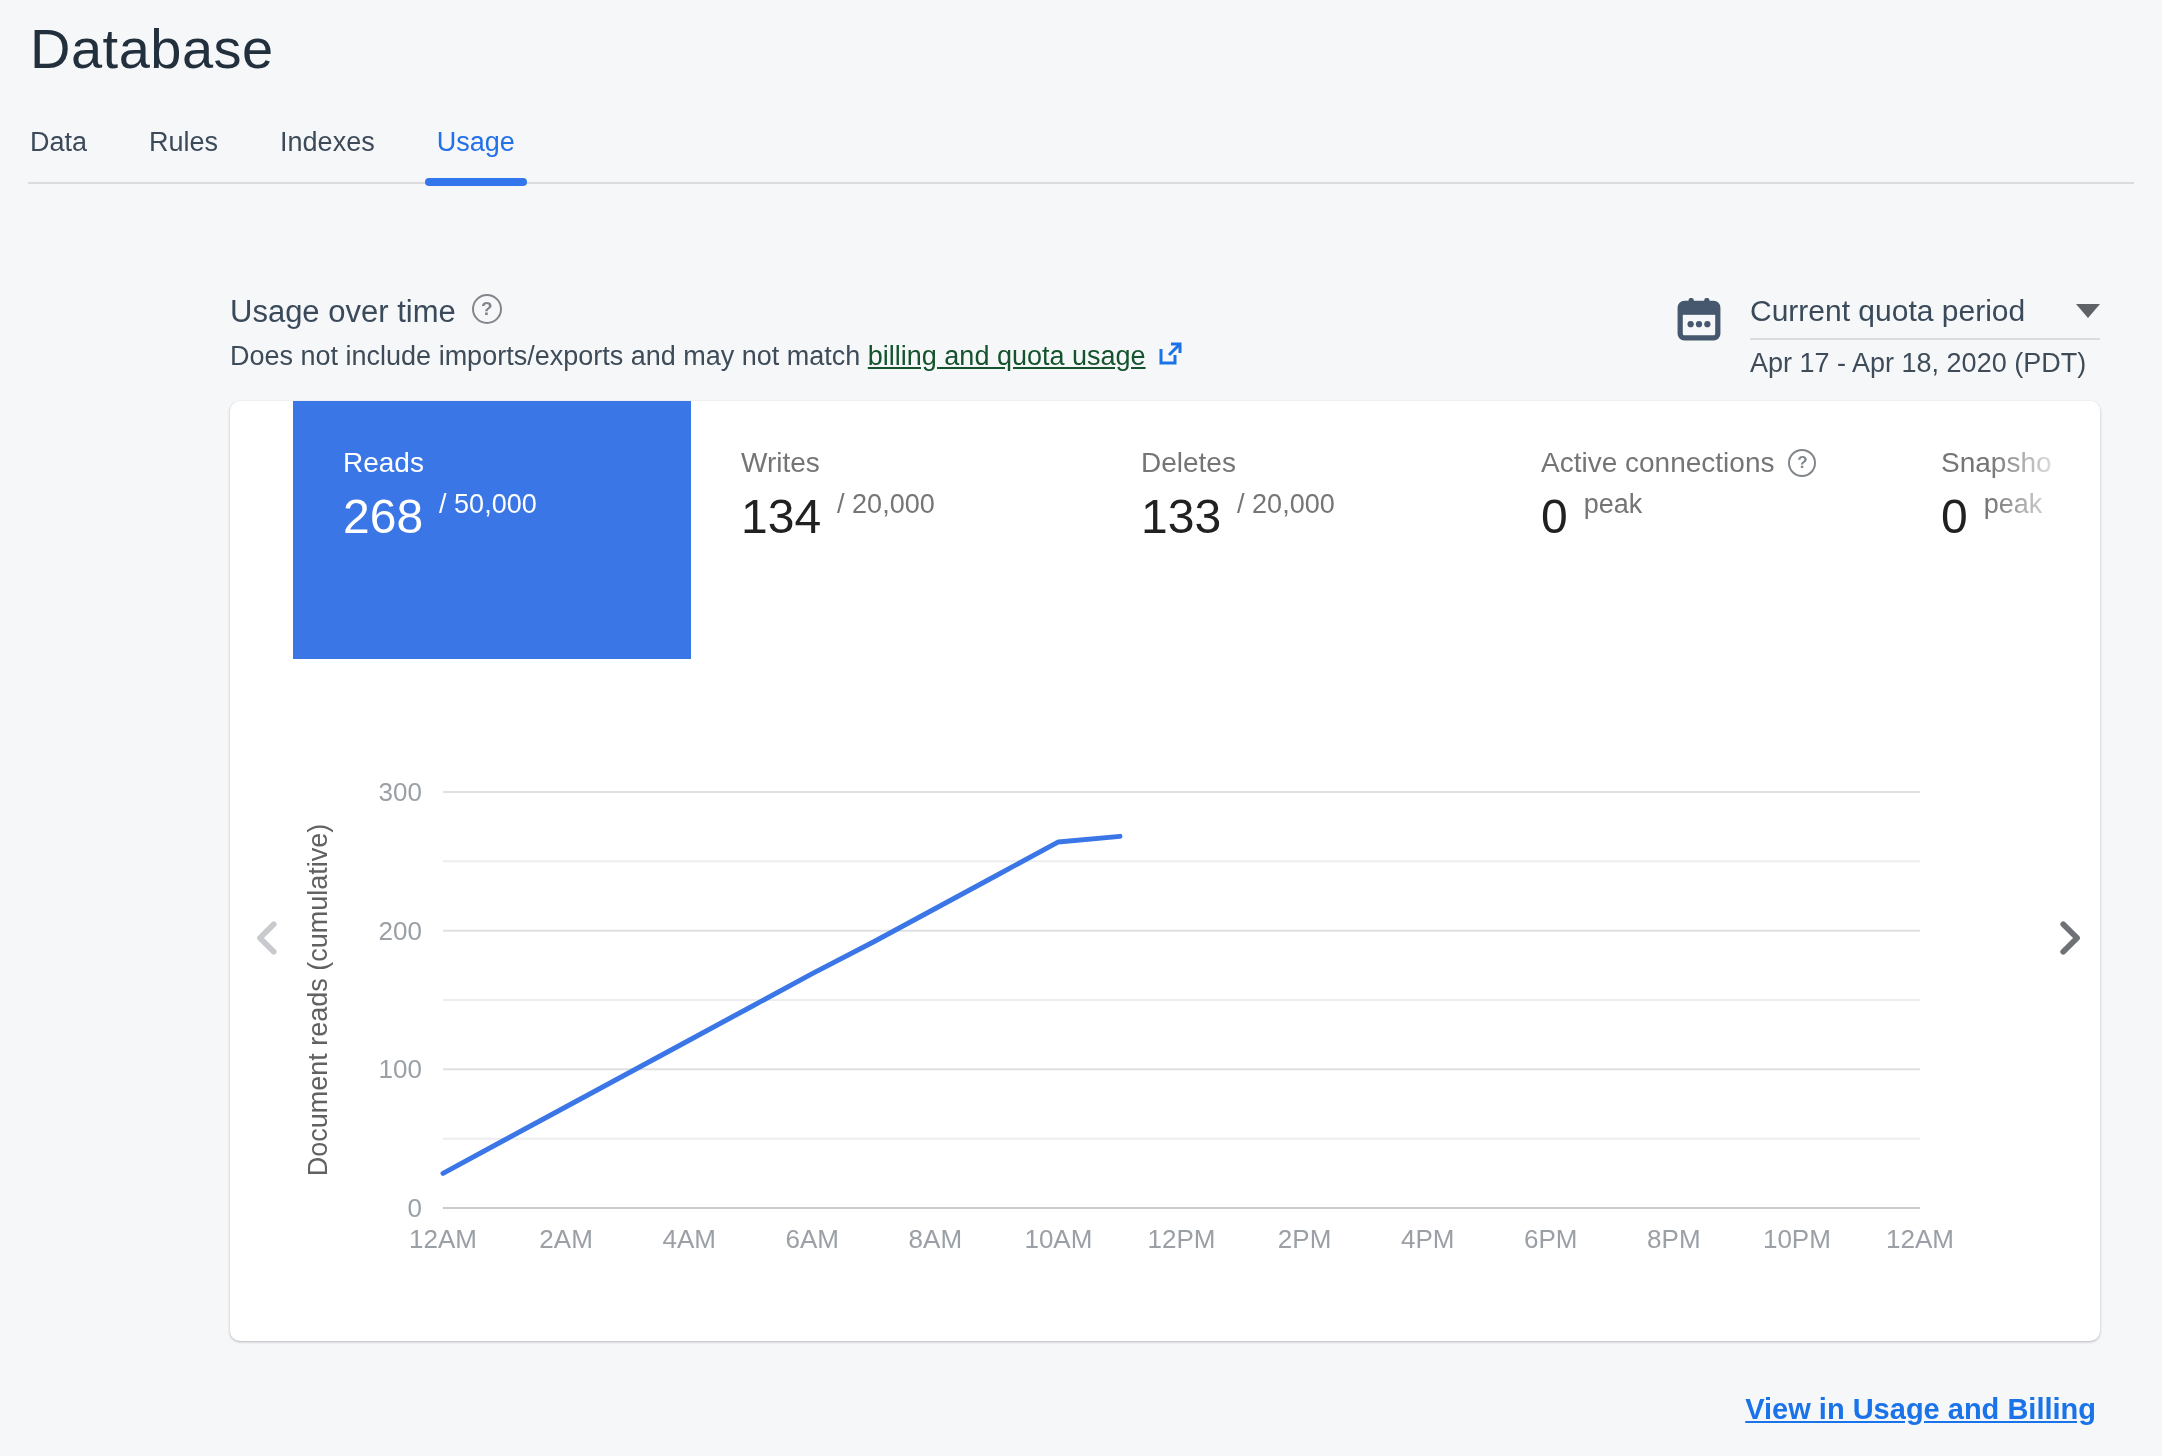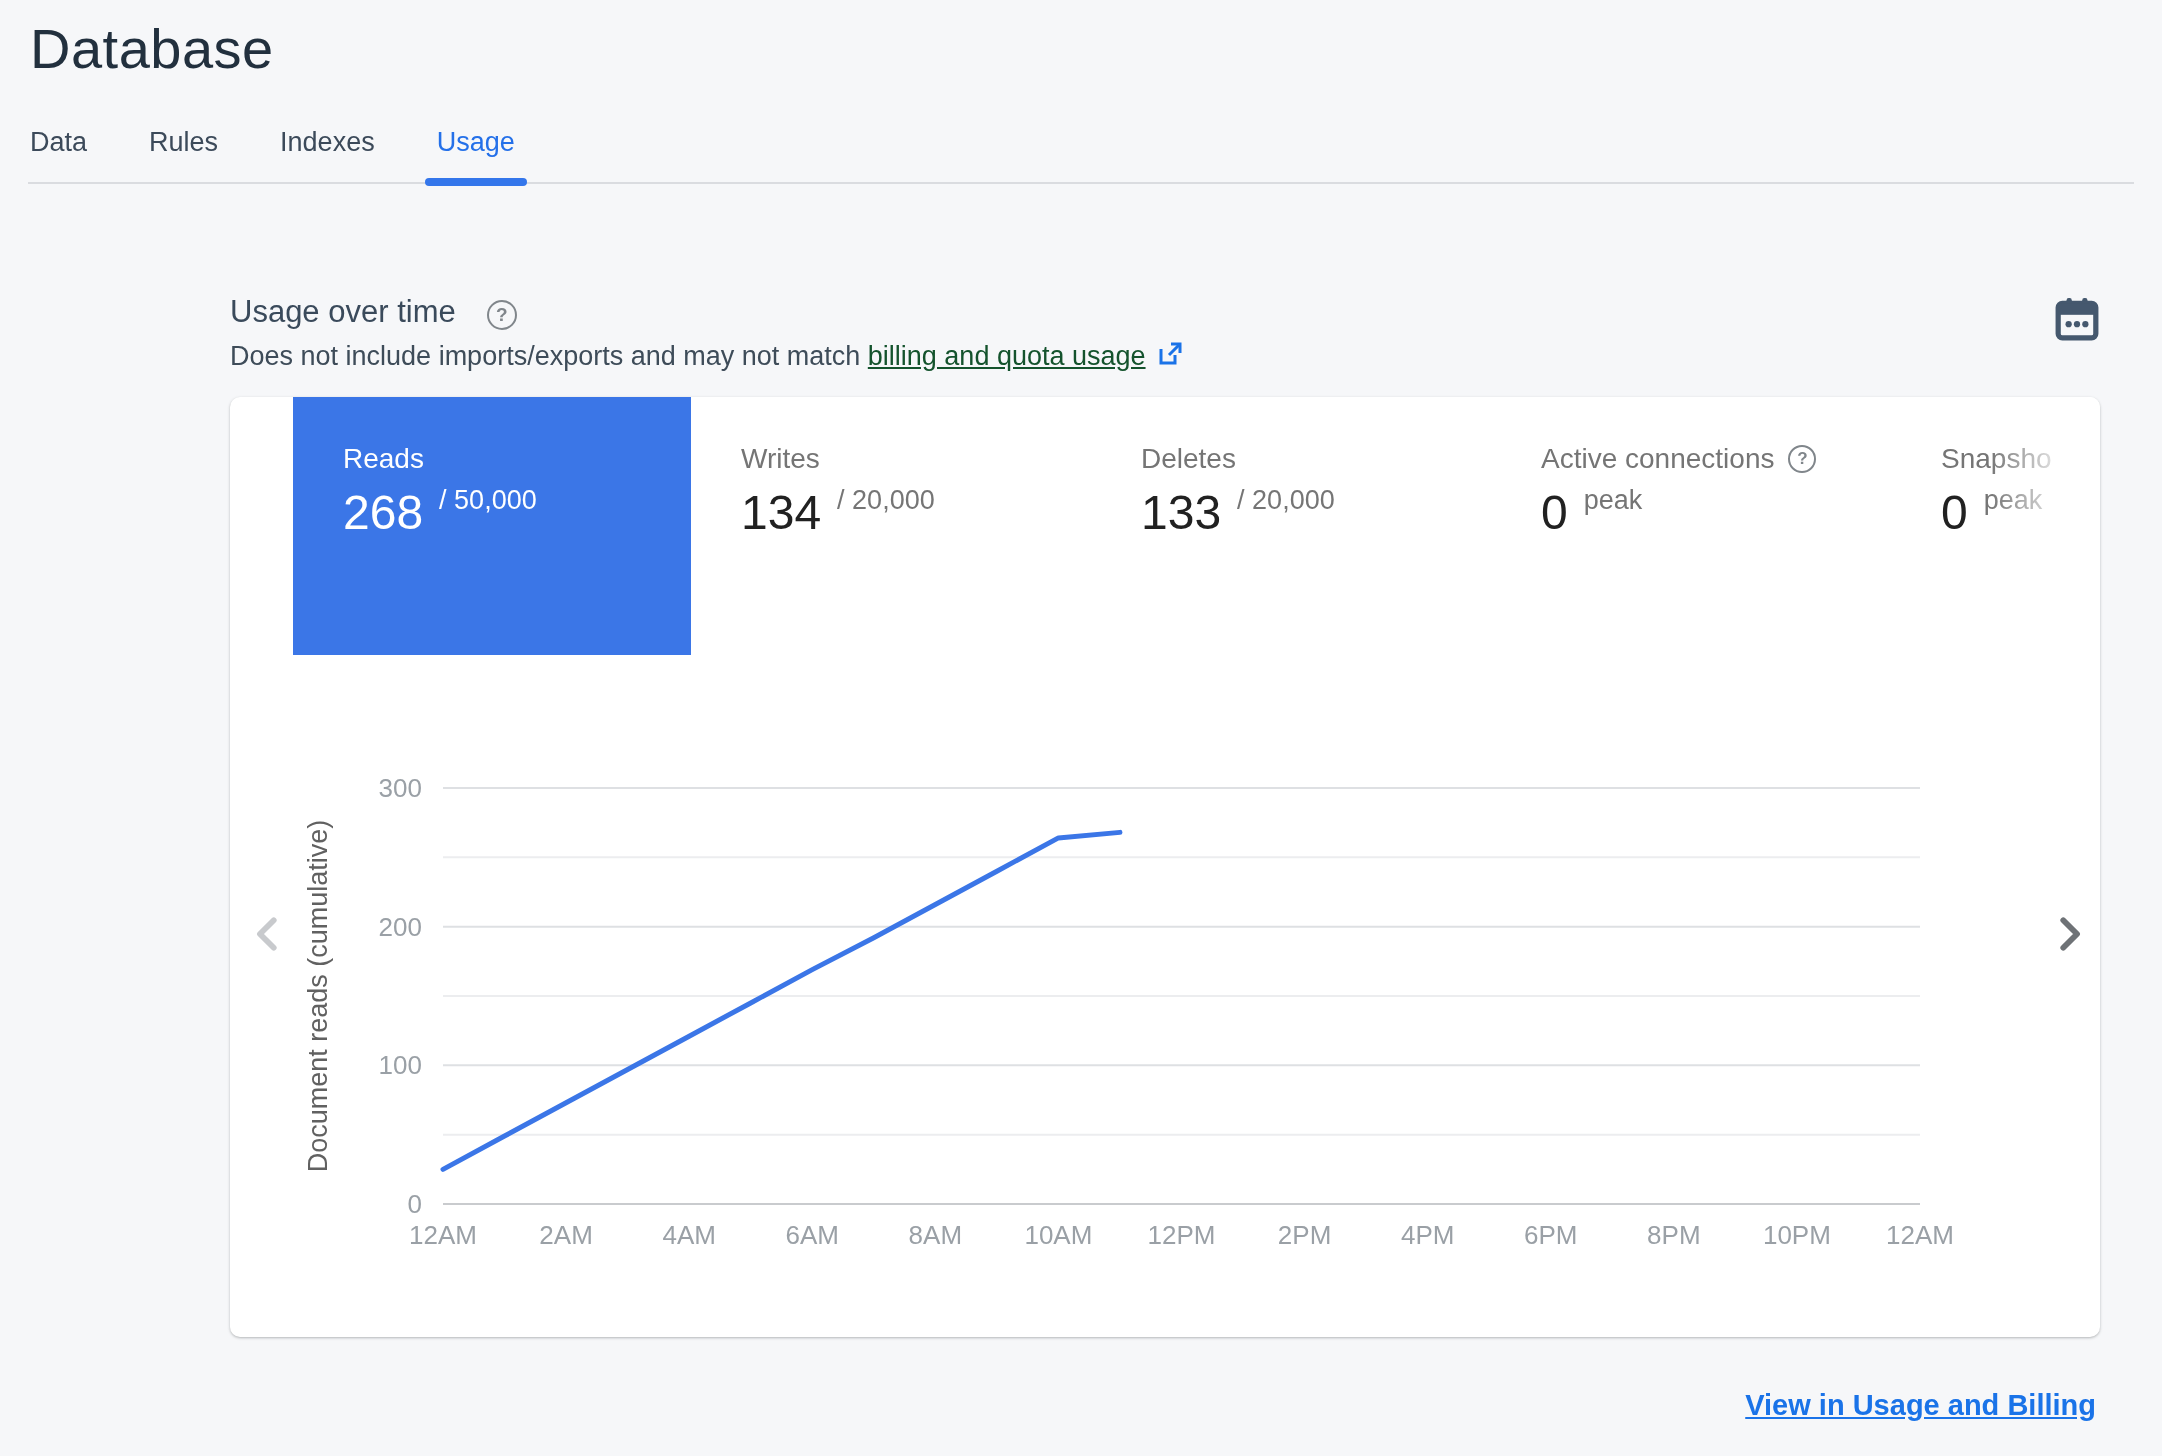--- a/index.html
+++ b/index.html
@@ -34,21 +34,21 @@
   .tab.active { color:#2470E9; }
   .tab.active::after {
     content:""; position:absolute; left:-10px; right:-10px; bottom:-4px;
     height:8px; border-radius:5px; background:#3476EB;
   }
   
   .section-row {
     display:flex; justify-content:space-between; align-items:flex-start;
     margin:110px 62px 0 230px;
   }
-  .usage-title-row { display:flex; align-items:flex-end; gap:31px; }
+  .usage-title-row { display:flex; align-items:flex-start; gap:16px; }
   .usage-title { font-size:31px; font-weight:500; color:#3A4A5B; }
   .help-icon {
     width:30px; height:30px; border:2.5px solid #80868B; border-radius:50%;
     color:#80868B; font-size:19px; font-weight:bold; display:inline-flex;
     align-items:center; justify-content:center; cursor:pointer; flex:0 0 auto;
   }
   .usage-subtitle { margin-top:10px; font-size:27px; color:#3E4C59; }
   .usage-subtitle a { color:#14532d; text-decoration:underline; cursor:pointer; }
   .extlink-icon { display:inline-block; vertical-align:-3px; margin-left:10px; }
   
@@ -138,20 +138,28 @@
         <svg width="46" height="46" viewBox="0 0 44 44">
           <rect x="12" y="2" width="5" height="9" rx="2" fill="#45586E"></rect>
           <rect x="27" y="2" width="5" height="9" rx="2" fill="#45586E"></rect>
           <rect x="4" y="7" width="36" height="33" rx="4" fill="none" stroke="#45586E" stroke-width="5"></rect>
           <rect x="4" y="7" width="36" height="11" fill="#45586E"></rect>
           <circle cx="14" cy="27" r="3" fill="#45586E"></circle>
           <circle cx="22" cy="27" r="3" fill="#45586E"></circle>
           <circle cx="30" cy="27" r="3" fill="#45586E"></circle>
         </svg>
       </span>
+      <div class="quota-col">
+        <div class="quota-label-row">
+          <span class="quota-label">Current quota period</span>
+          <span class="quota-caret"></span>
+        </div>
+        <div class="quota-divider"></div>
+        <div class="quota-range">Apr 17 - Apr 18, 2020 (PDT)</div>
+      </div>
     </div>
   </div>
 
   <div class="panel">
 
     <div class="cards-row">
       <div class="metric-card selected">
         <div class="m-label">Reads</div>
         <div class="m-num-row">
           <span class="m-value">268</span>

